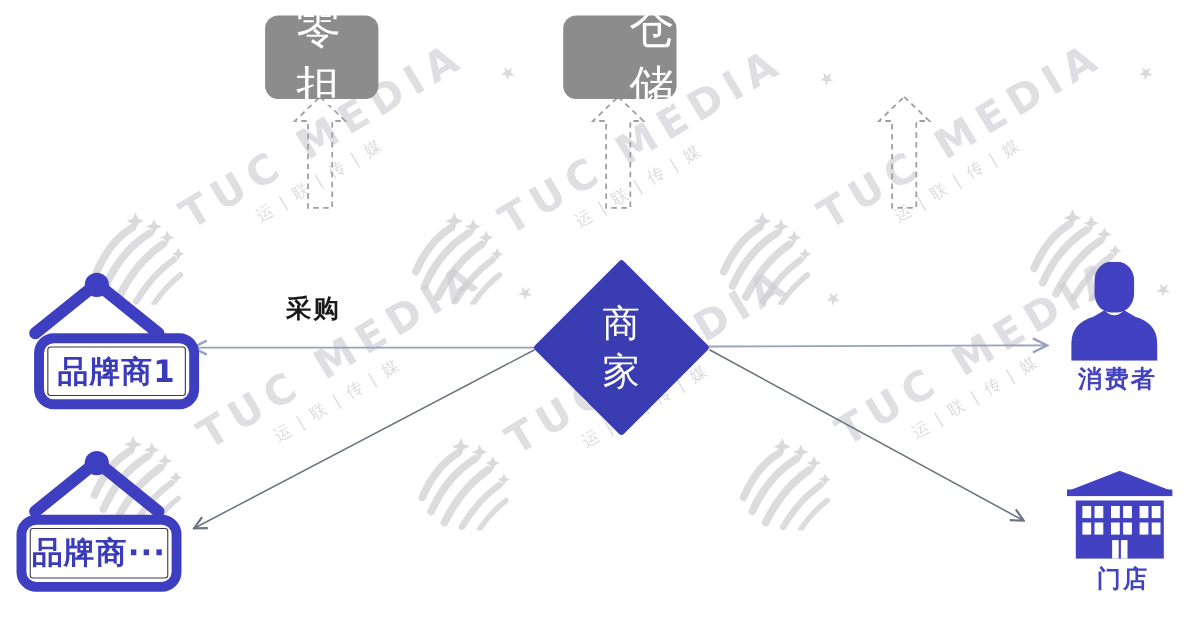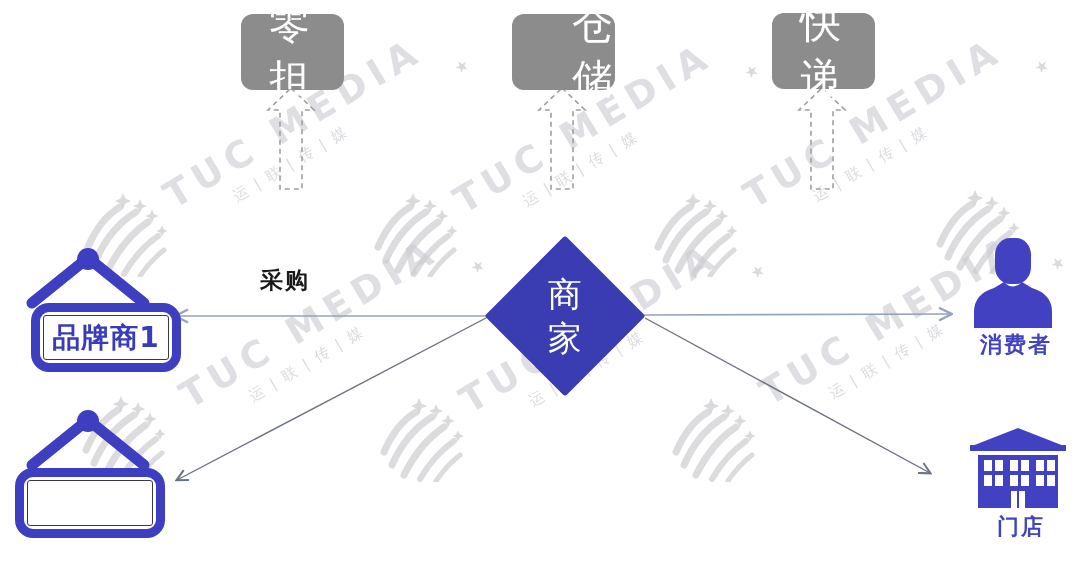--- a/index.html
+++ b/index.html
@@ -227,23 +227,20 @@
 
     <line x1="645" y1="318" x2="930" y2="473" stroke="#6b7280" stroke-width="1.4" marker-end="url(#ah-dark)"></line>
   </svg>
 
   <div class="node topbox" style="left:241px; top:14px;">
     <span>零担</span>
   </div>
   <div class="node topbox" style="left:512px; top:14px;text-align:right;">
     <span>仓储</span>
   </div>
-  <div class="node topbox" style="left:772px; top:13px;">
-    <span>快递</span>
-  </div>
 
   <div class="node diamond">
     <div class="diamond-label">
       <div>商</div>
       <div>家</div>
     </div>
   </div>
 
   <div class="edge-label" style="left:260px; top:265px;">采购</div>
 
@@ -257,20 +254,21 @@
     <span class="sign-label">品牌商1</span>
   </div>
 
   <svg class="hanger" style="left:10px; top:408px;" width="156" height="60" viewBox="0 0 156 60">
     <line x1="22" y1="57" x2="74" y2="15" stroke="#3d3fc0" stroke-width="11" stroke-linecap="round"></line>
     <line x1="134" y1="57" x2="82" y2="15" stroke="#3d3fc0" stroke-width="11" stroke-linecap="round"></line>
     <circle cx="78" cy="13" r="11" fill="#3d3fc0"></circle>
   </svg>
   <div class="sign-board" style="left:15px; top:468px; width:150px; height:70px;">
     <div class="sign-inner"></div>
+    <span class="sign-label">品牌商···</span>
   </div>
 
   <svg class="node" style="left:972px; top:238px;" width="82" height="90" viewBox="0 0 82 90">
     <rect x="23" y="0" width="36" height="46" rx="15" ry="17" fill="#4141c2"></rect>
     <path d="M2,90 L2,74 Q2,56 22,50 L32,44 Q41,53 50,44 L60,50 Q80,56 80,74 L80,90 Z" fill="#4141c2"></path>
   </svg>
   <div class="icon-label" style="left:966px; top:330px; width:100px;">消费者</div>
 
   <svg class="node" style="left:970px; top:428px;" width="96" height="80" viewBox="0 0 96 80">
     <polygon points="48,0 94,18 2,18" fill="#4141c2"></polygon>

